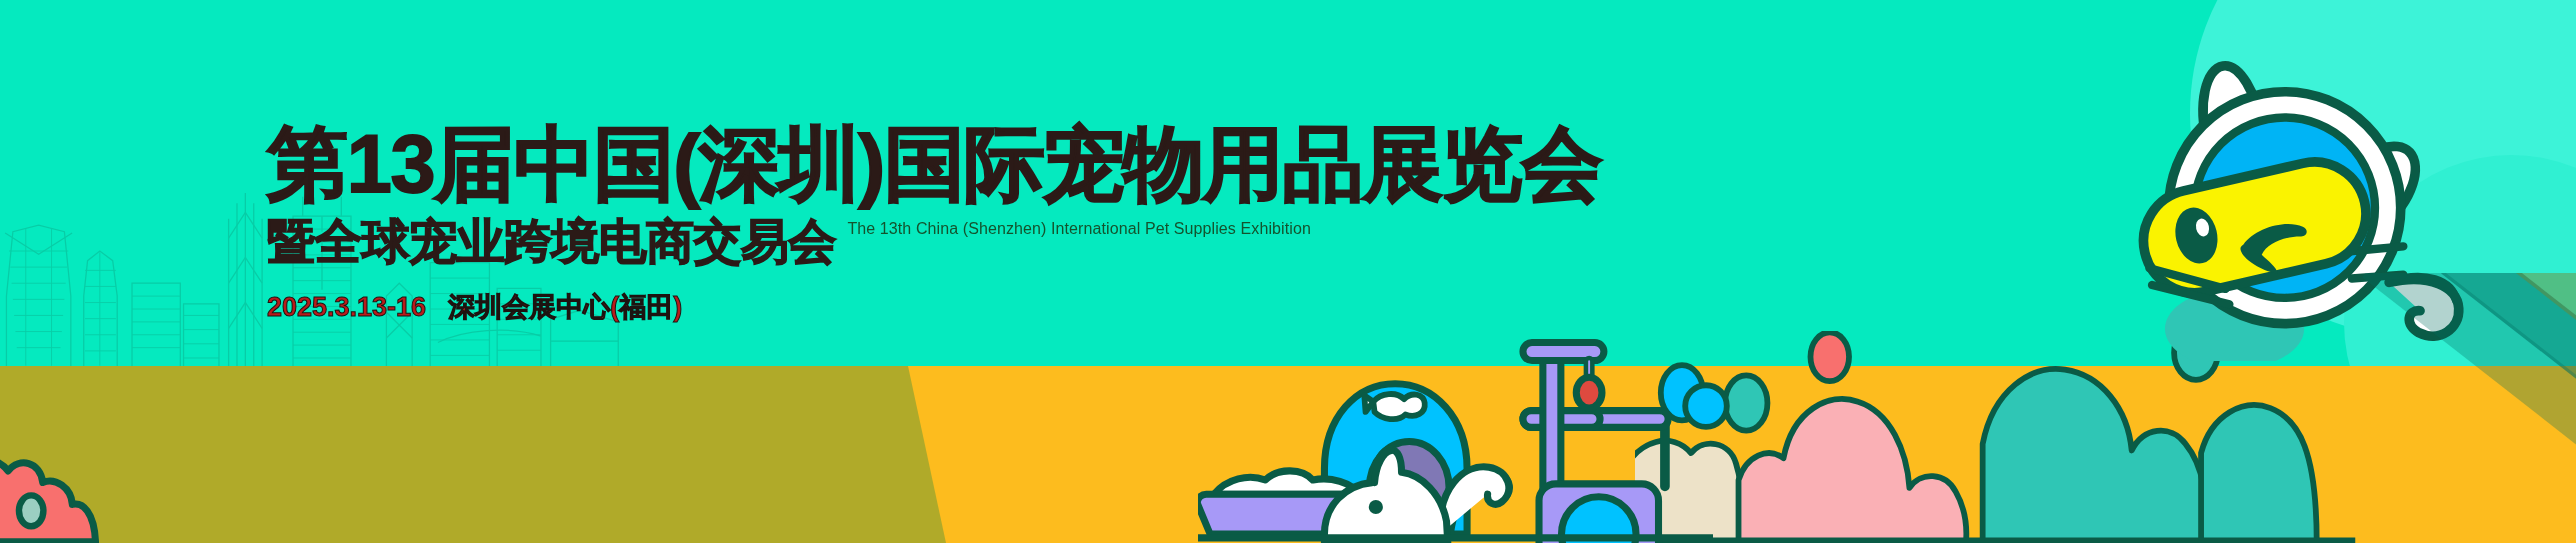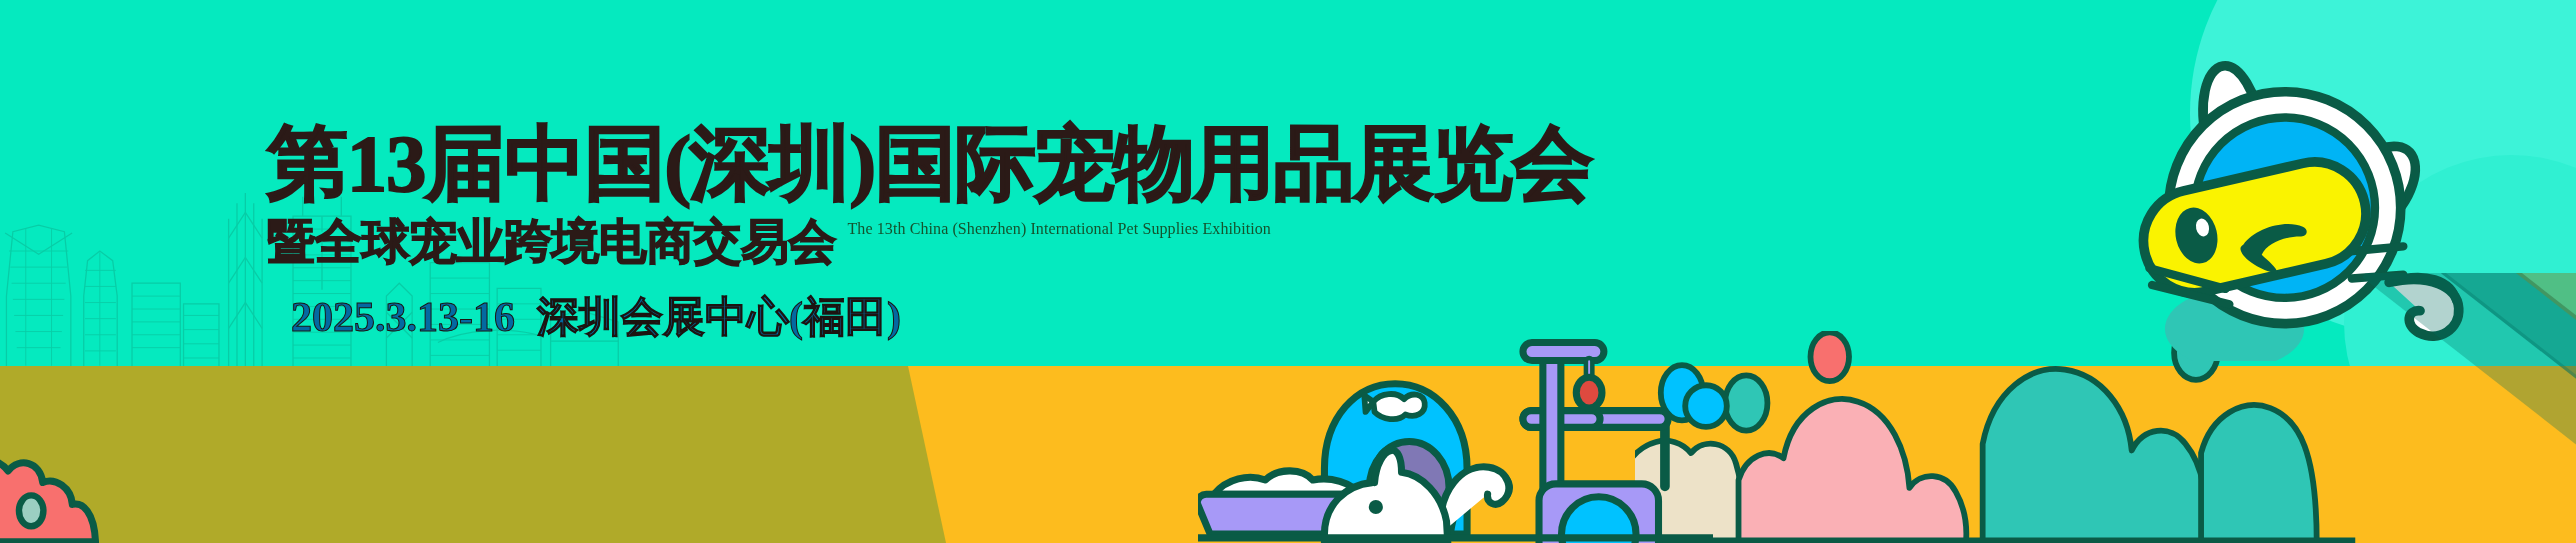--- a/index.html
+++ b/index.html
@@ -4,21 +4,21 @@
 <style>
   html,body{margin:0;padding:0;background:#ffffff;}
   *{box-sizing:border-box;}
 
   #banner{
     position:relative;
     width:2576px;
     height:543px;
     overflow:hidden;
     background:#05EABF;
-    font-family:Liberation Serif, serif;
+    font-family:Liberation Sans, sans-serif;
   }
 
   
   .bg-base{position:absolute;inset:0;background:#05EABF;}
 
   .blob-topright{
     position:absolute;
     right:-39px;top:-116px;
     width:425px;height:451px;
     background:#3DF3D8;
@@ -72,25 +72,24 @@
     line-height:1.0;
     letter-spacing:-0.6px;
     color:#2B1A17;
     white-space:nowrap;
     -webkit-text-stroke:1.3px #2B1A17;
   }
   .eng{color:#14532d;font-size:16px;line-height:1.32;white-space:nowrap;padding-bottom:3.9px;font-weight:400;letter-spacing:0.1px;}
   .date-row{
     margin-top:23px;
     font-weight:900;
-    font-size:42px;
+    font-size:27px;
     letter-spacing:0px;
-    color:#0369a1;
+    color:#b91c1c;
     white-space:nowrap;
-    margin-left:24px;
     -webkit-text-stroke:1px #1C1410;
   }
   .date-row .venue{margin-left:22px;}
   svg{display:block;}
   .abs{position:absolute;}
 </style>
 </head>
 <body>
 
 <div id="banner">

